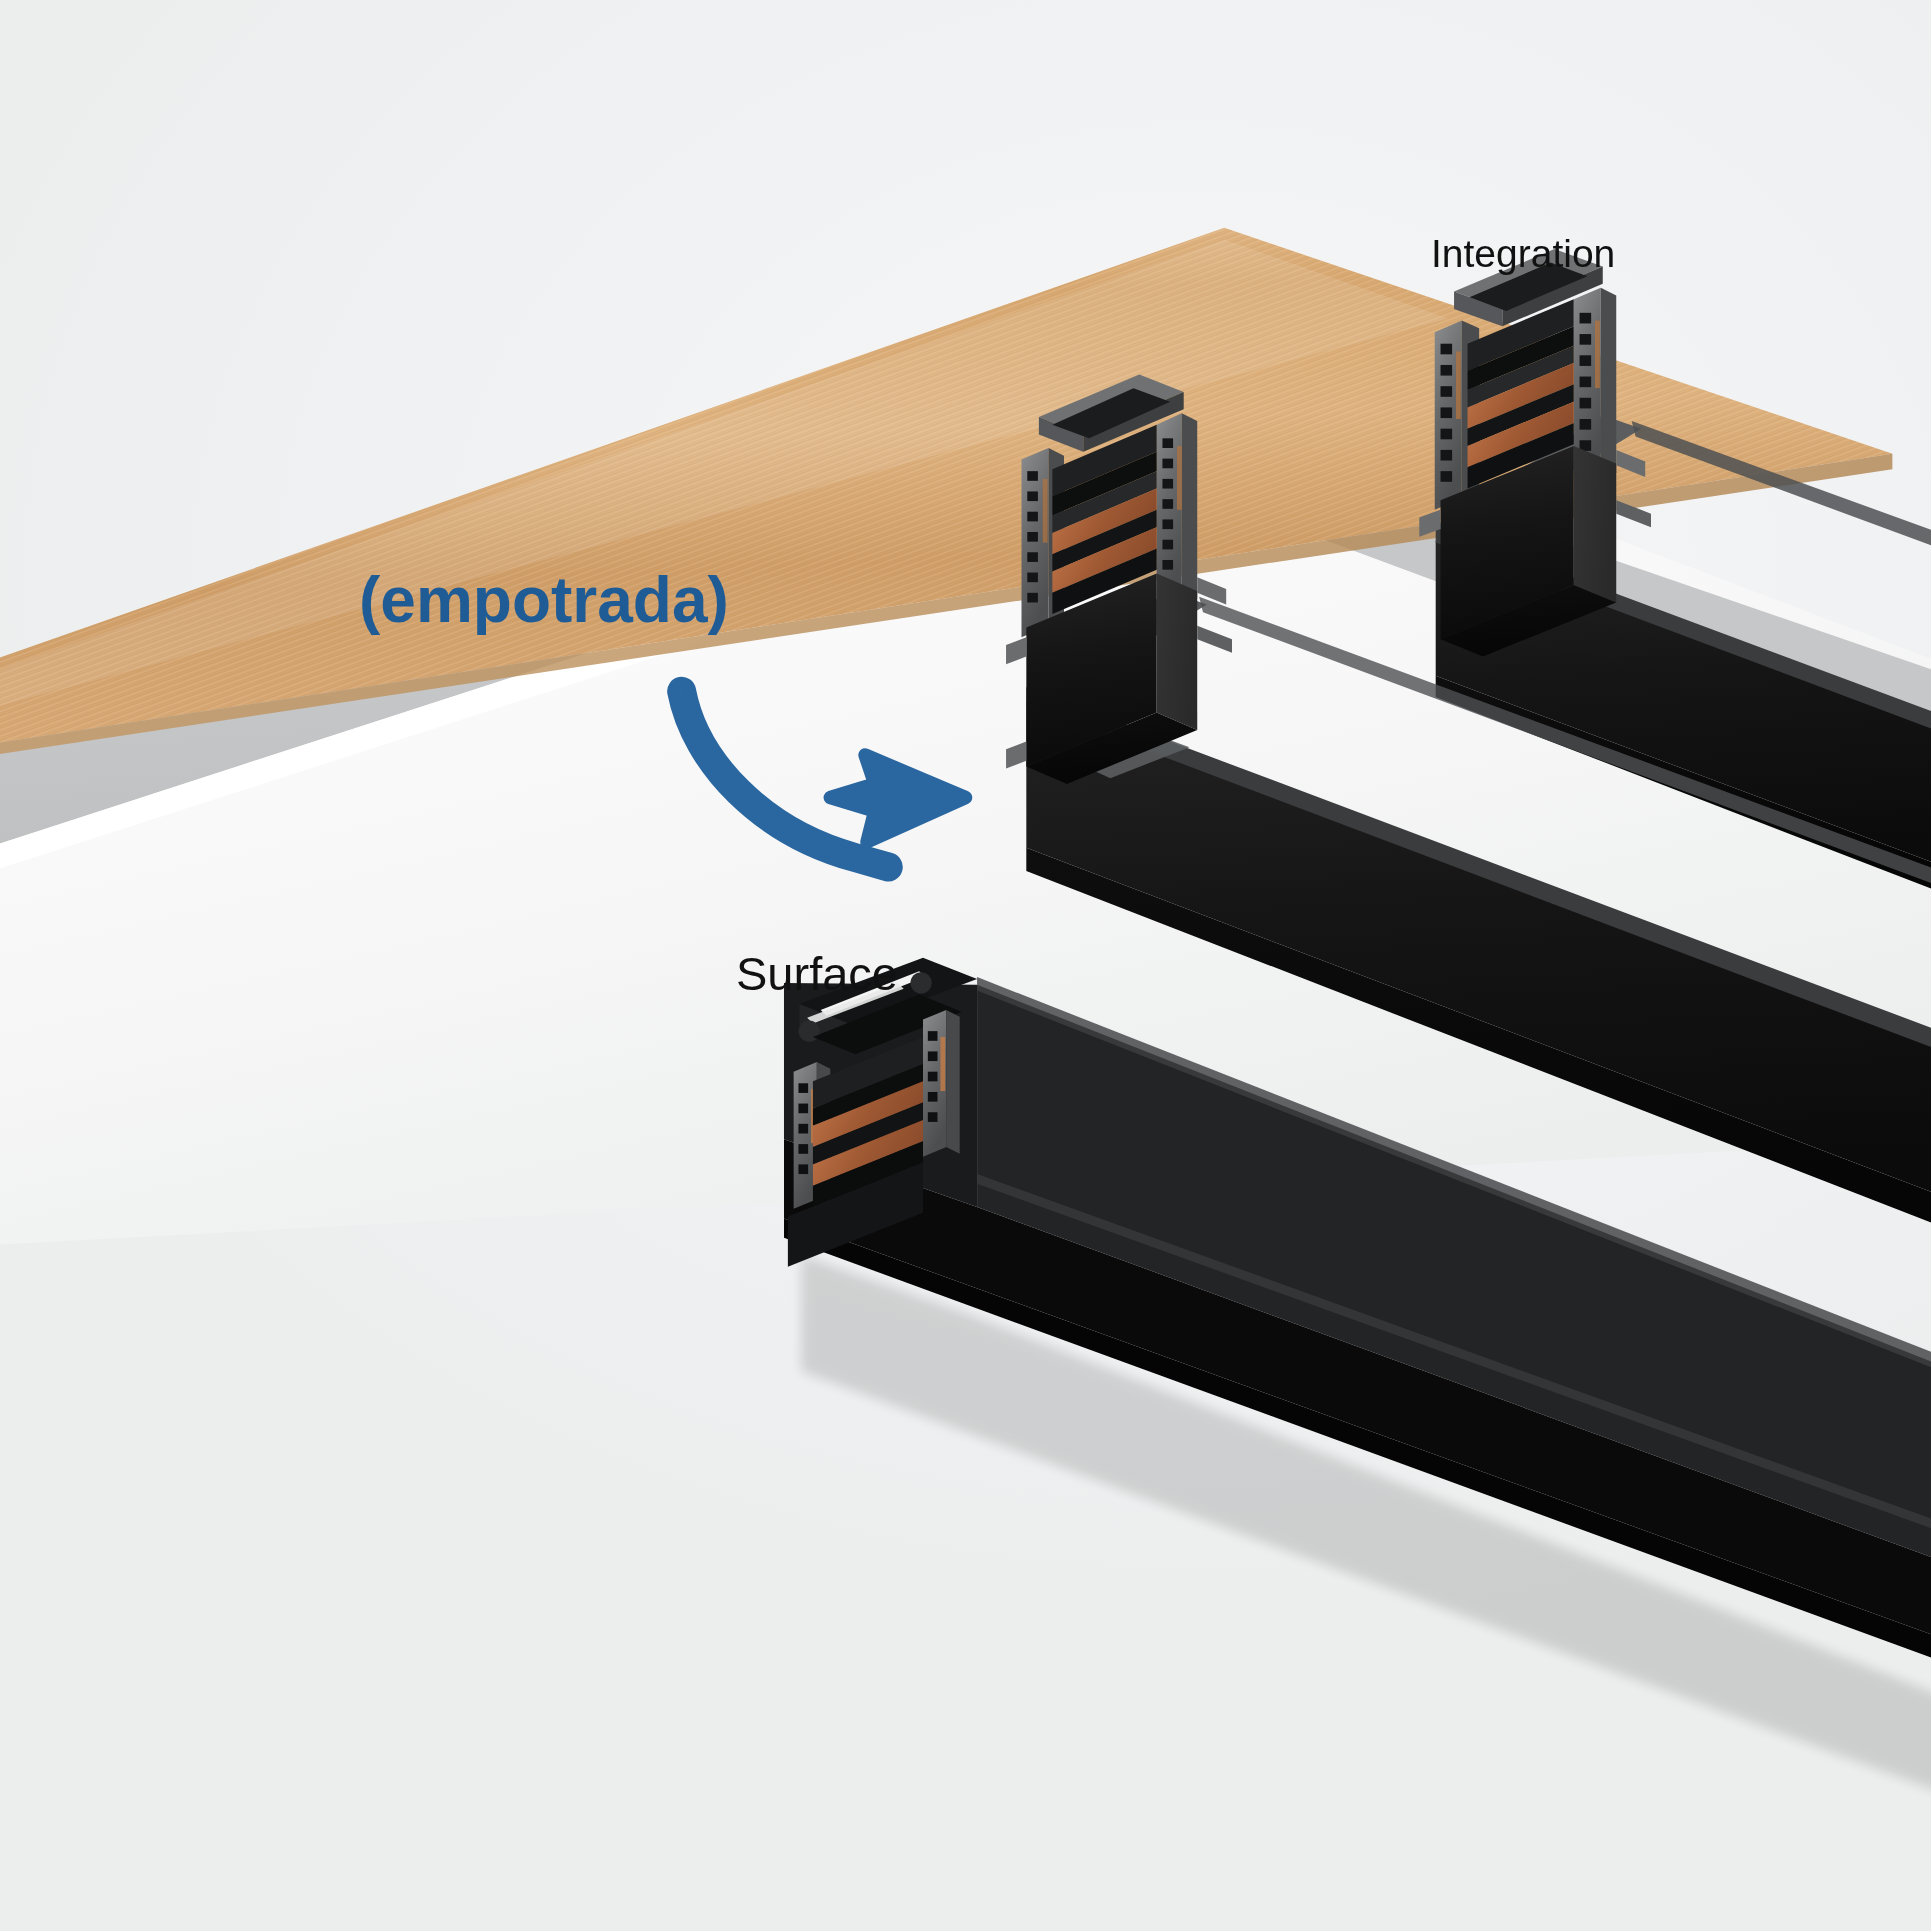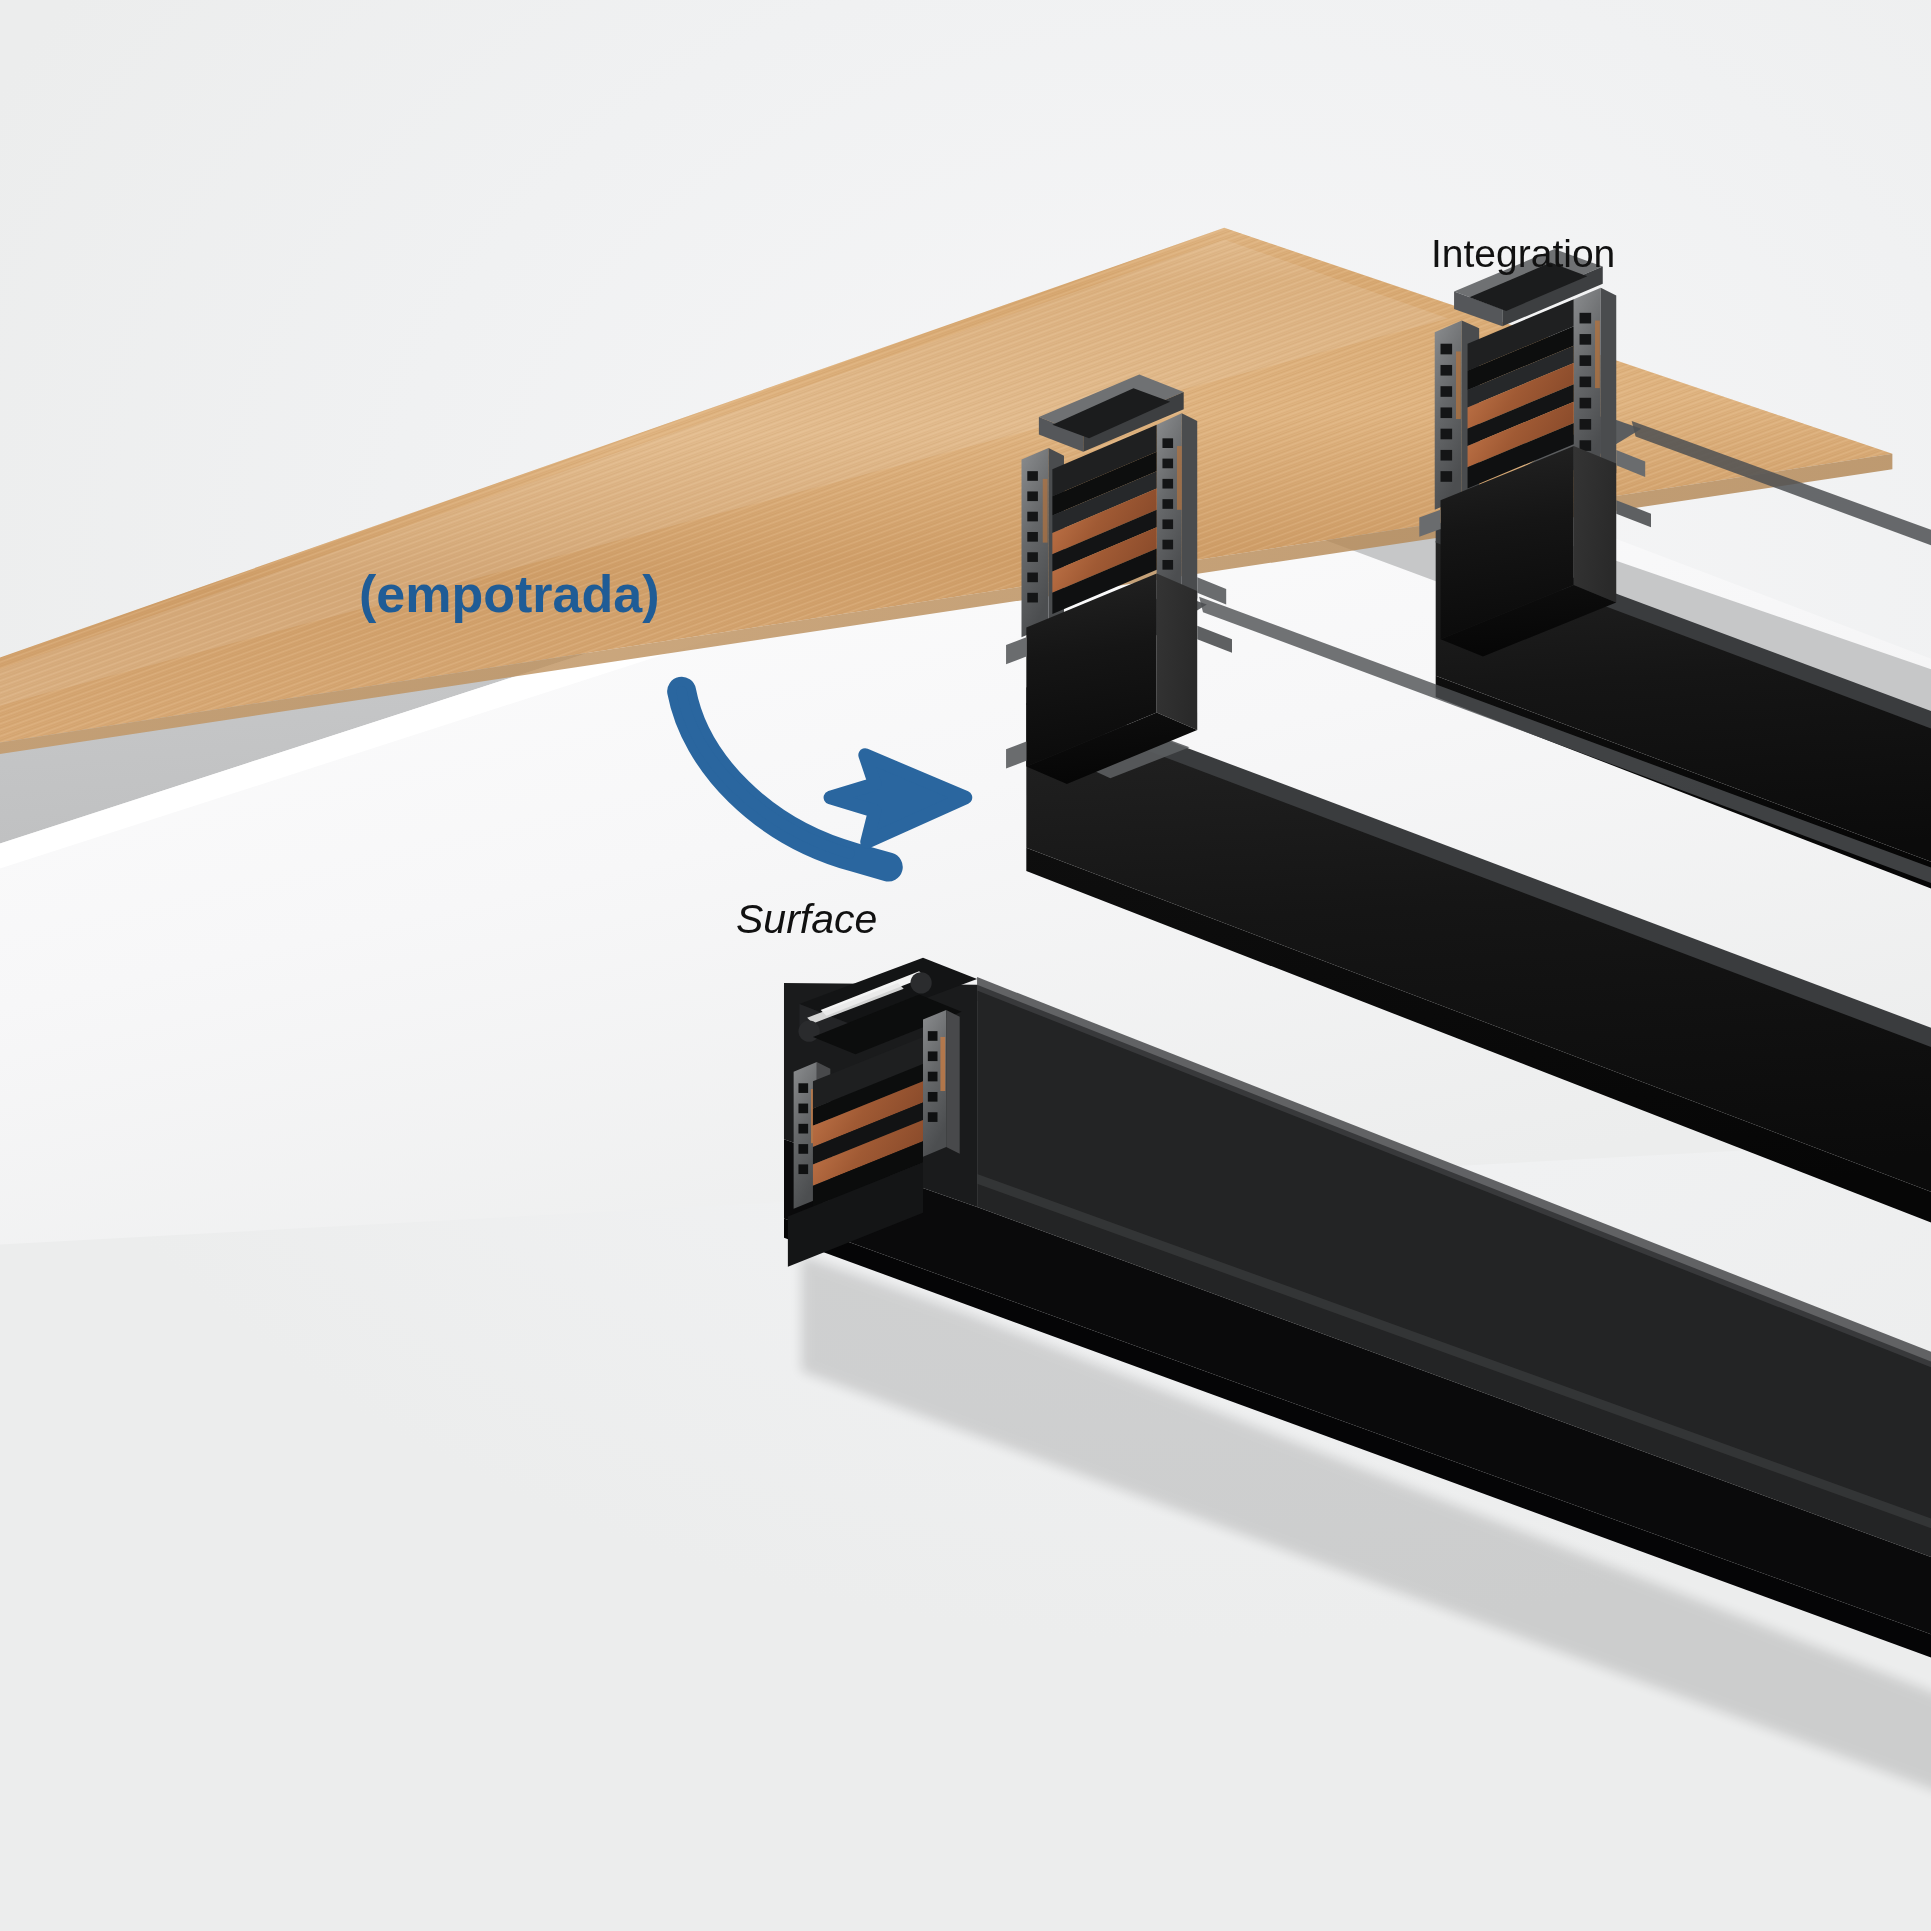--- a/index.html
+++ b/index.html
@@ -33,36 +33,35 @@
   #recessed-title {
     left: 259px; top: 450px;
     font-size: 100px;
     font-weight: bold;
     color: #1f5c96;
     letter-spacing: -1px;
     line-height: 1;
   }
   #recessed-sub {
     left: 359px; top: 568px;
-    font-size: 52px;
+    font-size: 64px;
     font-weight: bold;
     color: #1f5c96;
     line-height: 1;
   }
   #integration-label {
     left: 1431px; top: 223px;
     font-size: 39px;
     line-height: 1;
     margin-top: 11px;
   }
   #surface-label {
-    left: 736px; top: 899px;
-    font-size: 41px;
+    left: 736px; top: 950px;
+    font-size: 47px;
     line-height: 1;
-    font-style: italic;
   }
 </style>
 </head>
 <body>
 
 <div id="stage">
 
   <div class="bg-wash"></div>
 
   <svg id="scene" viewBox="0 0 2000 2000">

